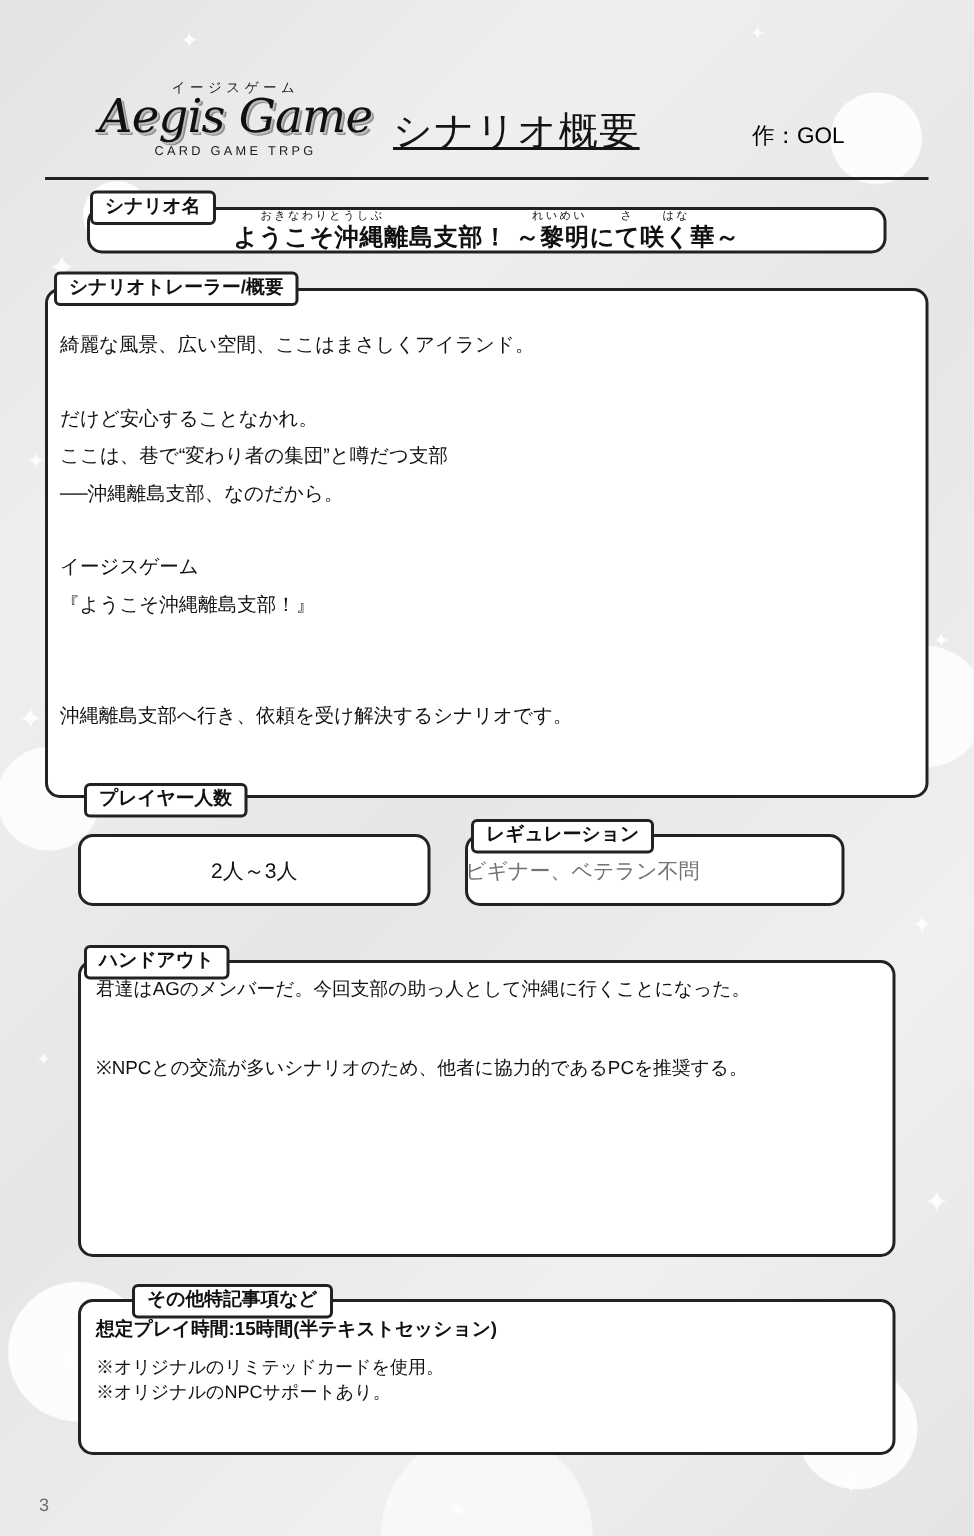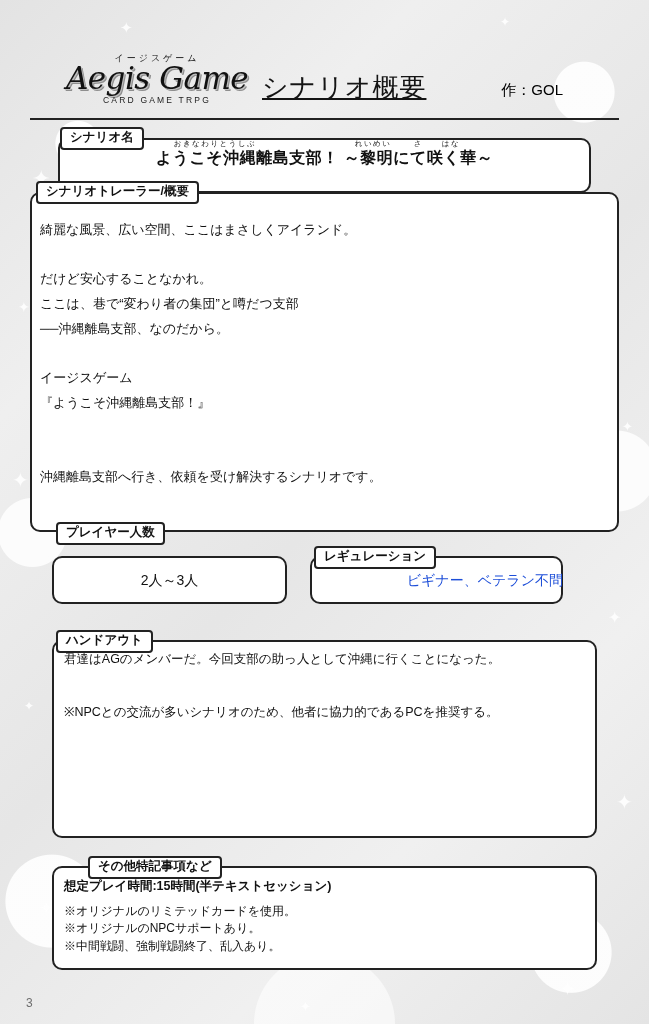--- a/index.html
+++ b/index.html
@@ -136,21 +136,21 @@
   }
   .body-text {
     font-size: 13px;
     color: #111;
     line-height: 1.9;
     white-space: pre-wrap;
   }
 
   
   #title-section {
-    left: 58px; top: 138px; width: 533px; height: 55px;
+    left: 58px; top: 138px; width: 533px; height: 31px;
   }
   #title-label { left: 60px; top: 127px; }
   .title-inner {
     position: absolute;
     left: 0; right: 0; top: 8px;
     text-align: center;
   }
   .title-ruby-line {
     position: relative;
     display: inline-block;
@@ -188,21 +188,21 @@
     text-align: center; font-size: 14px; color: #111;
   }
 
   
   #regulation-section {
     left: 310px; top: 556px; width: 253px; height: 48px;
   }
   #regulation-label { left: 314px; top: 546px; }
   #regulation-value {
     position: absolute; left: 310px; top: 572px; width: 253px;
-    text-align: right; font-size: 14px; color: #1d4ed8;
+    text-align: left; font-size: 14px; color: #737373;
   }
 
   
   #handout-section {
     left: 52px; top: 640px; width: 545px; height: 198px;
   }
   #handout-label { left: 56px; top: 630px; }
   #handout-body {
     position: absolute;
     left: 64px; top: 646px; width: 520px;
@@ -314,18 +314,17 @@
   <div class="body-text" id="handout-body">君達はAGのメンバーだ。今回支部の助っ人として沖縄に行くことになった。
 
 ※NPCとの交流が多いシナリオのため、他者に協力的であるPCを推奨する。</div>
 
   <div class="sec-label" id="other-label">その他特記事項など</div>
   <div class="section" id="other-section"></div>
   <div id="other-body">
     <div class="other-heading">想定プレイ時間:15時間(半テキストセッション)</div>
     <div class="other-line">※オリジナルのリミテッドカードを使用。</div>
     <div class="other-line">※オリジナルのNPCサポートあり。</div>
-    <div class="other-line">※中間戦闘、強制戦闘終了、乱入あり。</div>
   </div>
 
   <div class="page-number">3</div>
 
 </div>
 
 </body></html>

